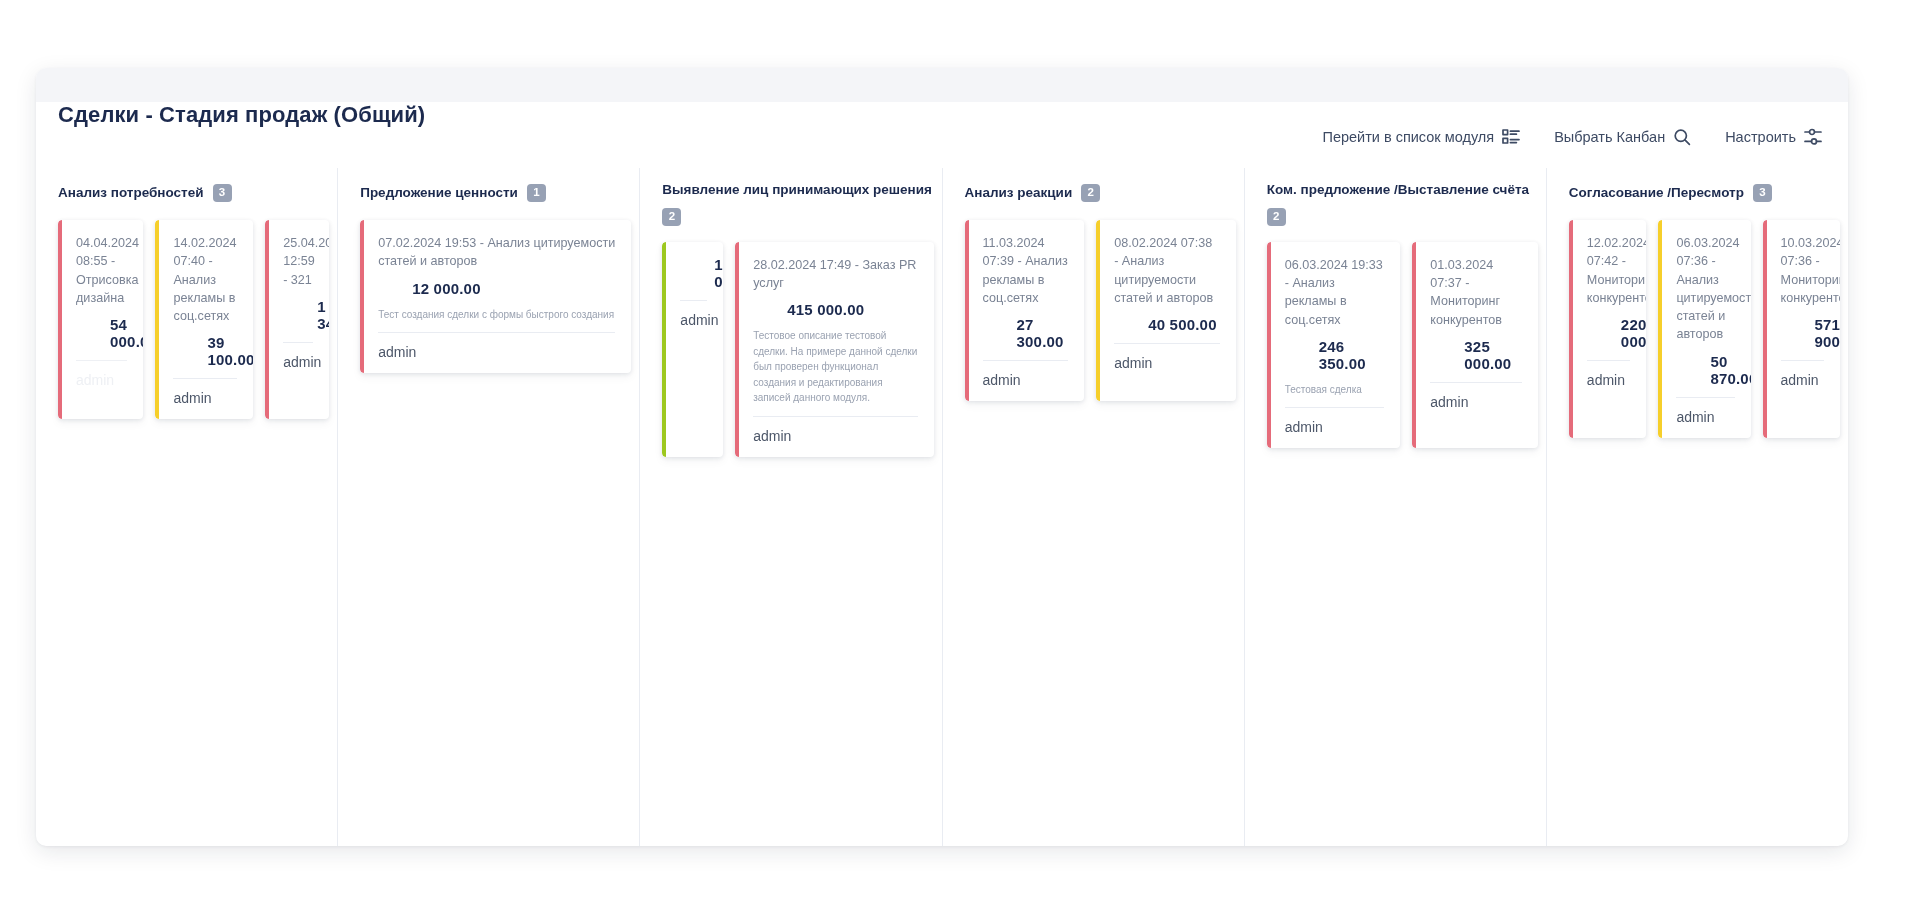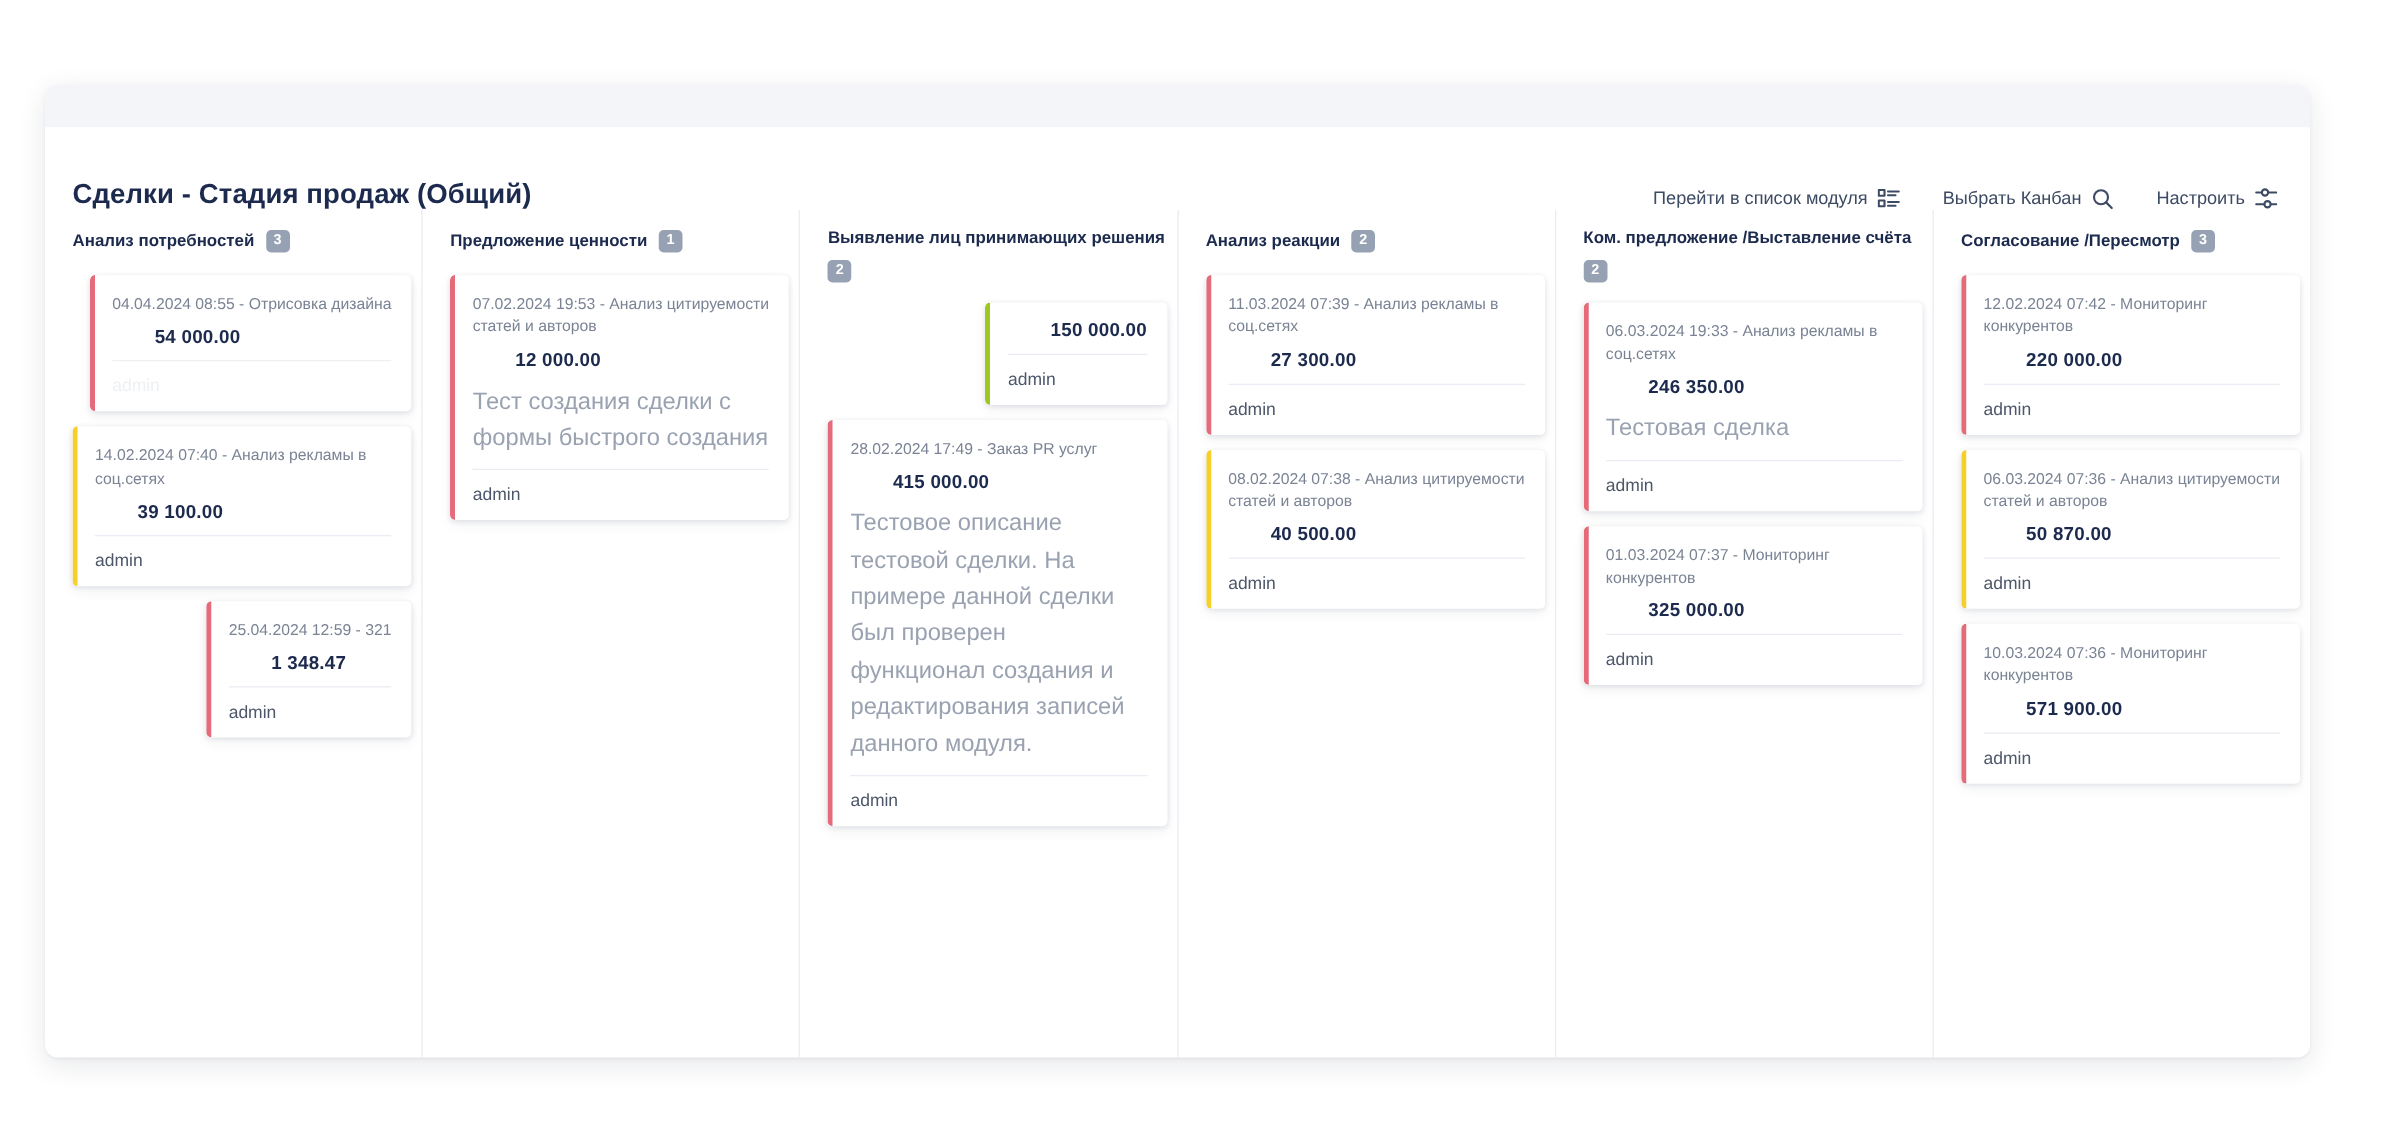--- a/index.html
+++ b/index.html
@@ -42,22 +42,23 @@
 
   
   .board-header {
     position: absolute;
     left: 0;
     top: 34px;
     width: 100%;
     height: 66px;
     background: #ffffff;
     display: flex;
-    align-items: flex-end;
+    align-items: flex-start;
     padding: 0 26px 0 22px;
+    flex-direction: column;
   }
 
   .board-title {
     font-size: 22px;
     font-weight: 700;
     color: #1c2a4e;
     letter-spacing: 0.1px;
     white-space: nowrap;
   }
 
@@ -127,21 +128,21 @@
     height: 18px;
     padding: 0 5px;
     border-radius: 4px;
     background: #97a1b4;
     color: #ffffff;
     font-size: 11.5px;
     font-weight: 700;
     line-height: 1;
   }
 
-  .cards { display: flex; flex-direction: column; gap: 12px; align-items: flex-end; }
+  .cards { display: flex; flex-direction: row; gap: 12px; }
 
   
   .card {
     position: relative;
     background: #ffffff;
     border-radius: 4px;
     box-shadow: 0 1px 4px rgba(20, 30, 55, 0.10),
                 0 4px 10px rgba(20, 30, 55, 0.05);
     padding: 14px 16px 13px 18px;
     overflow: hidden;
@@ -165,21 +166,21 @@
   .card-amount {
     font-size: 15px;
     font-weight: 700;
     color: #1c2a4e;
     letter-spacing: 0.2px;
     margin-bottom: 10px;
     margin-left: 34px;
   }
 
   .card-desc {
-    font-size: 19px;
+    font-size: 10px;
     line-height: 1.55;
     color: #9aa2b1;
     margin-bottom: 10px;
   }
 
   .card-sep {
     height: 1px;
     background: #e9ecf2;
     margin: 0 0 11px 0;
   }

